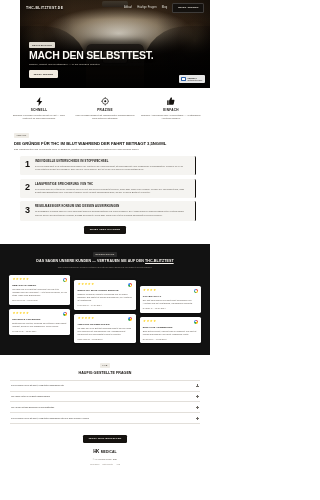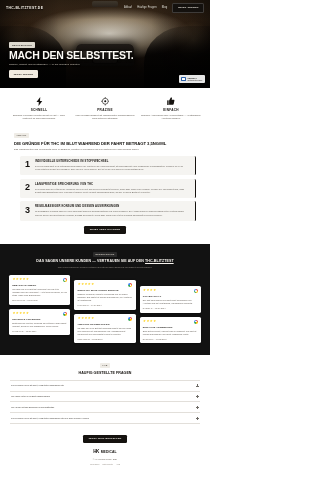--- a/index.html
+++ b/index.html
@@ -13,20 +13,21 @@
     -webkit-font-smoothing: antialiased;
   }
   .page { width: 210px; height: 500px; position: relative; overflow: hidden; }
 
   
   .hero {
     position: relative;
     height: 88px;
     overflow: hidden;
     background: #4d7c0f;
+    margin-left: 20px;
   }
   .hero-photo {
     position: absolute; inset: 0;
     background:
       radial-gradient(ellipse 55% 42% at 52% 38%, rgba(250,243,228,0.95) 0%, rgba(232,214,180,0.55) 42%, rgba(60,42,28,0.10) 72%, rgba(25,18,12,0) 100%),
       radial-gradient(ellipse 18% 46% at 9% 52%, rgba(255,206,140,0.55) 0%, rgba(120,78,40,0.25) 55%, rgba(0,0,0,0) 100%),
       radial-gradient(ellipse 16% 40% at 92% 46%, rgba(255,214,150,0.45) 0%, rgba(110,72,38,0.22) 55%, rgba(0,0,0,0) 100%),
       linear-gradient(180deg, #4a3520 0%, #2b1d12 38%, #120c08 78%, #0a0705 100%);
   }
   .hero-dash {

